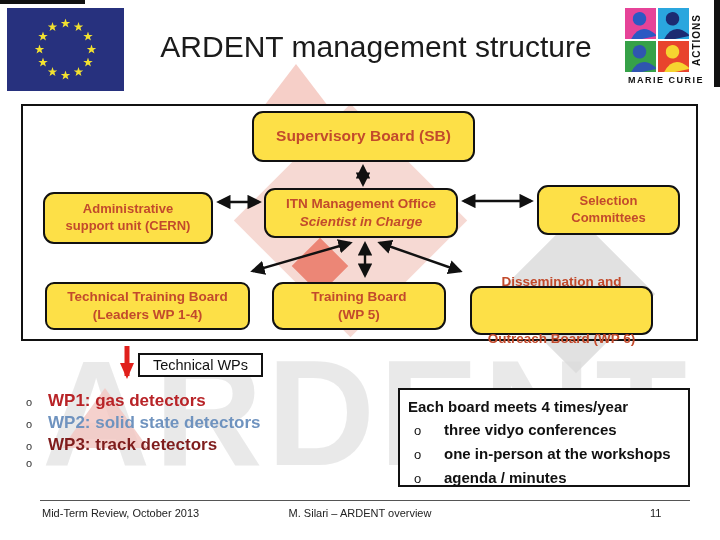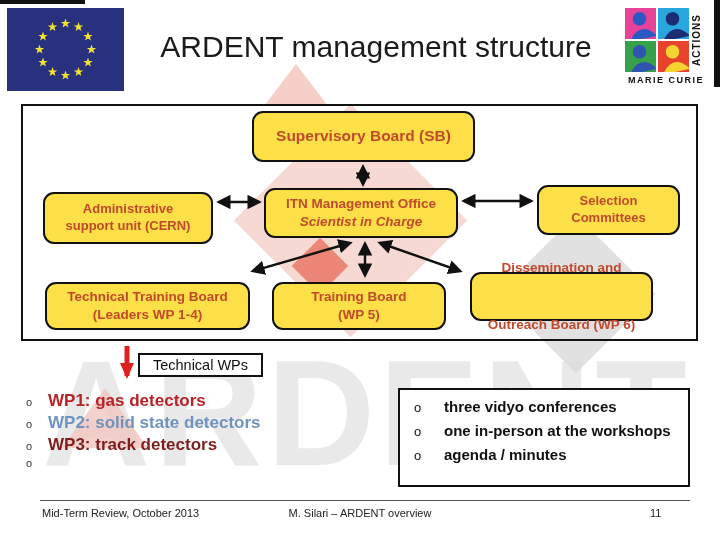--- a/index.html
+++ b/index.html
@@ -48,23 +48,23 @@
     position:absolute;z-index:2;background:#fde047;border:2px solid #111;
     border-radius:11px;box-sizing:border-box;display:flex;flex-direction:column;
     align-items:center;justify-content:center;text-align:center;
     color:#c24a2c;font-weight:700;line-height:1.3;
   }
   .node .l2-italic{font-style:italic;}
   .node-sb {left:252px;top:111px;width:223px;height:51px;font-size:15.5px;}
   .node-admin{left:43px;top:185px;width:170px;height:52px;font-size:13px;margin-top:7px;}
   .node-itn{left:264px;top:188px;width:194px;height:50px;font-size:13.5px;}
   .node-sel{left:537px;top:185px;width:143px;height:50px;font-size:13px;}
-  .node-ttb{left:45px;top:282px;width:205px;height:48px;font-size:13.5px;}
+  .node-ttb{left:45px;top:282px;width:205px;height:48px;font-size:13.5px;border-radius:9px;}
   .node-tb {left:272px;top:282px;width:174px;height:48px;font-size:13.5px;}
-  .node-dob{left:470px;top:272px;width:183px;height:49px;font-size:13.5px;gap:39px;}
+  .node-dob{left:470px;top:286px;width:183px;height:49px;font-size:13.5px;gap:39px;}
   .connectors{position:absolute;left:0;top:0;width:720px;height:540px;z-index:3;pointer-events:none;}
   
   .tech-label{
     position:absolute;left:138px;top:353px;width:125px;height:24px;z-index:2;
     background:#ffffff;border:2px solid #111;box-sizing:border-box;
     display:flex;align-items:center;justify-content:center;
     font-size:14.5px;font-weight:400;color:#111;
   }
   
   .wp-list{position:absolute;left:26px;top:391px;z-index:2;}
@@ -211,20 +211,21 @@
     <div class="wp-row">
       <span class="wp-bullet">o</span>
       <span class="wp-text" style="color: #7f1d1d;">WP3: track detectors</span>
     </div>
     <div class="wp-row">
       <span class="wp-bullet">o</span>
     </div>
   </div>
 
   <div class="meet-box">
+    <div class="meet-title">Each board meets 4 times/year</div>
     <div class="meet-row">
       <span class="meet-bullet">o</span>
       <span class="meet-text">three vidyo conferences</span>
     </div>
     <div class="meet-row">
       <span class="meet-bullet">o</span>
       <span class="meet-text">one in-person at the workshops</span>
     </div>
     <div class="meet-row">
       <span class="meet-bullet">o</span>

